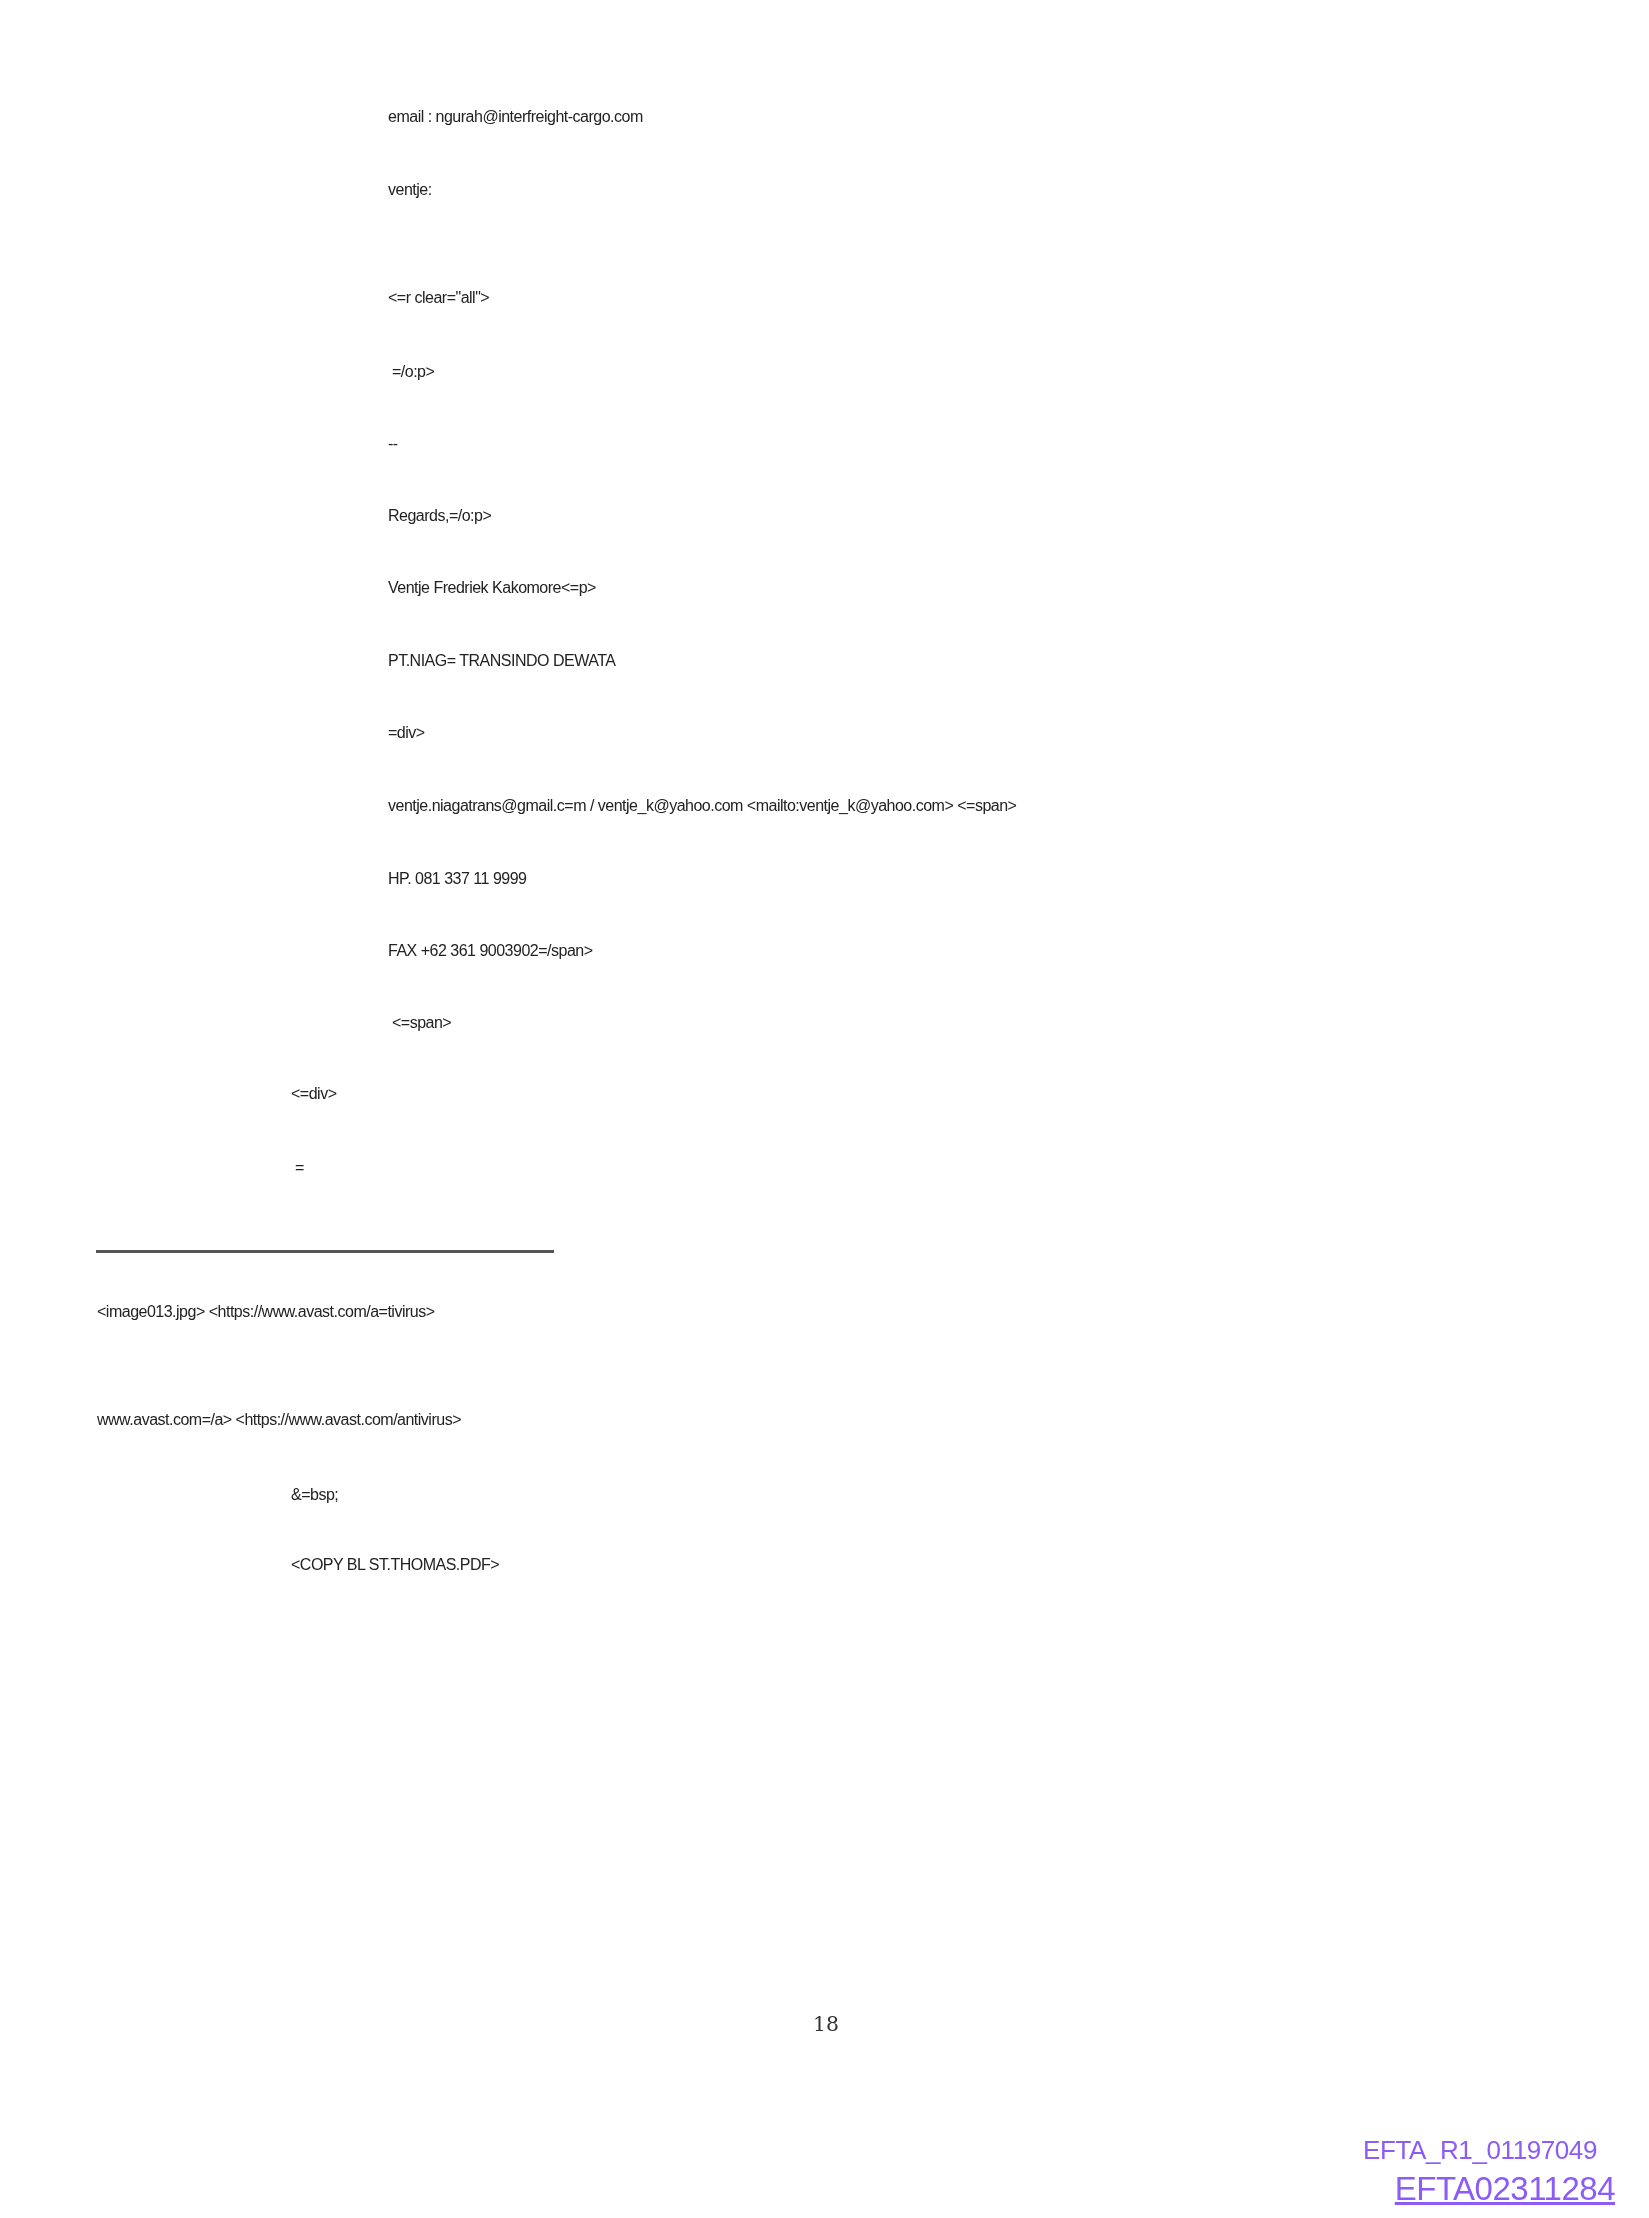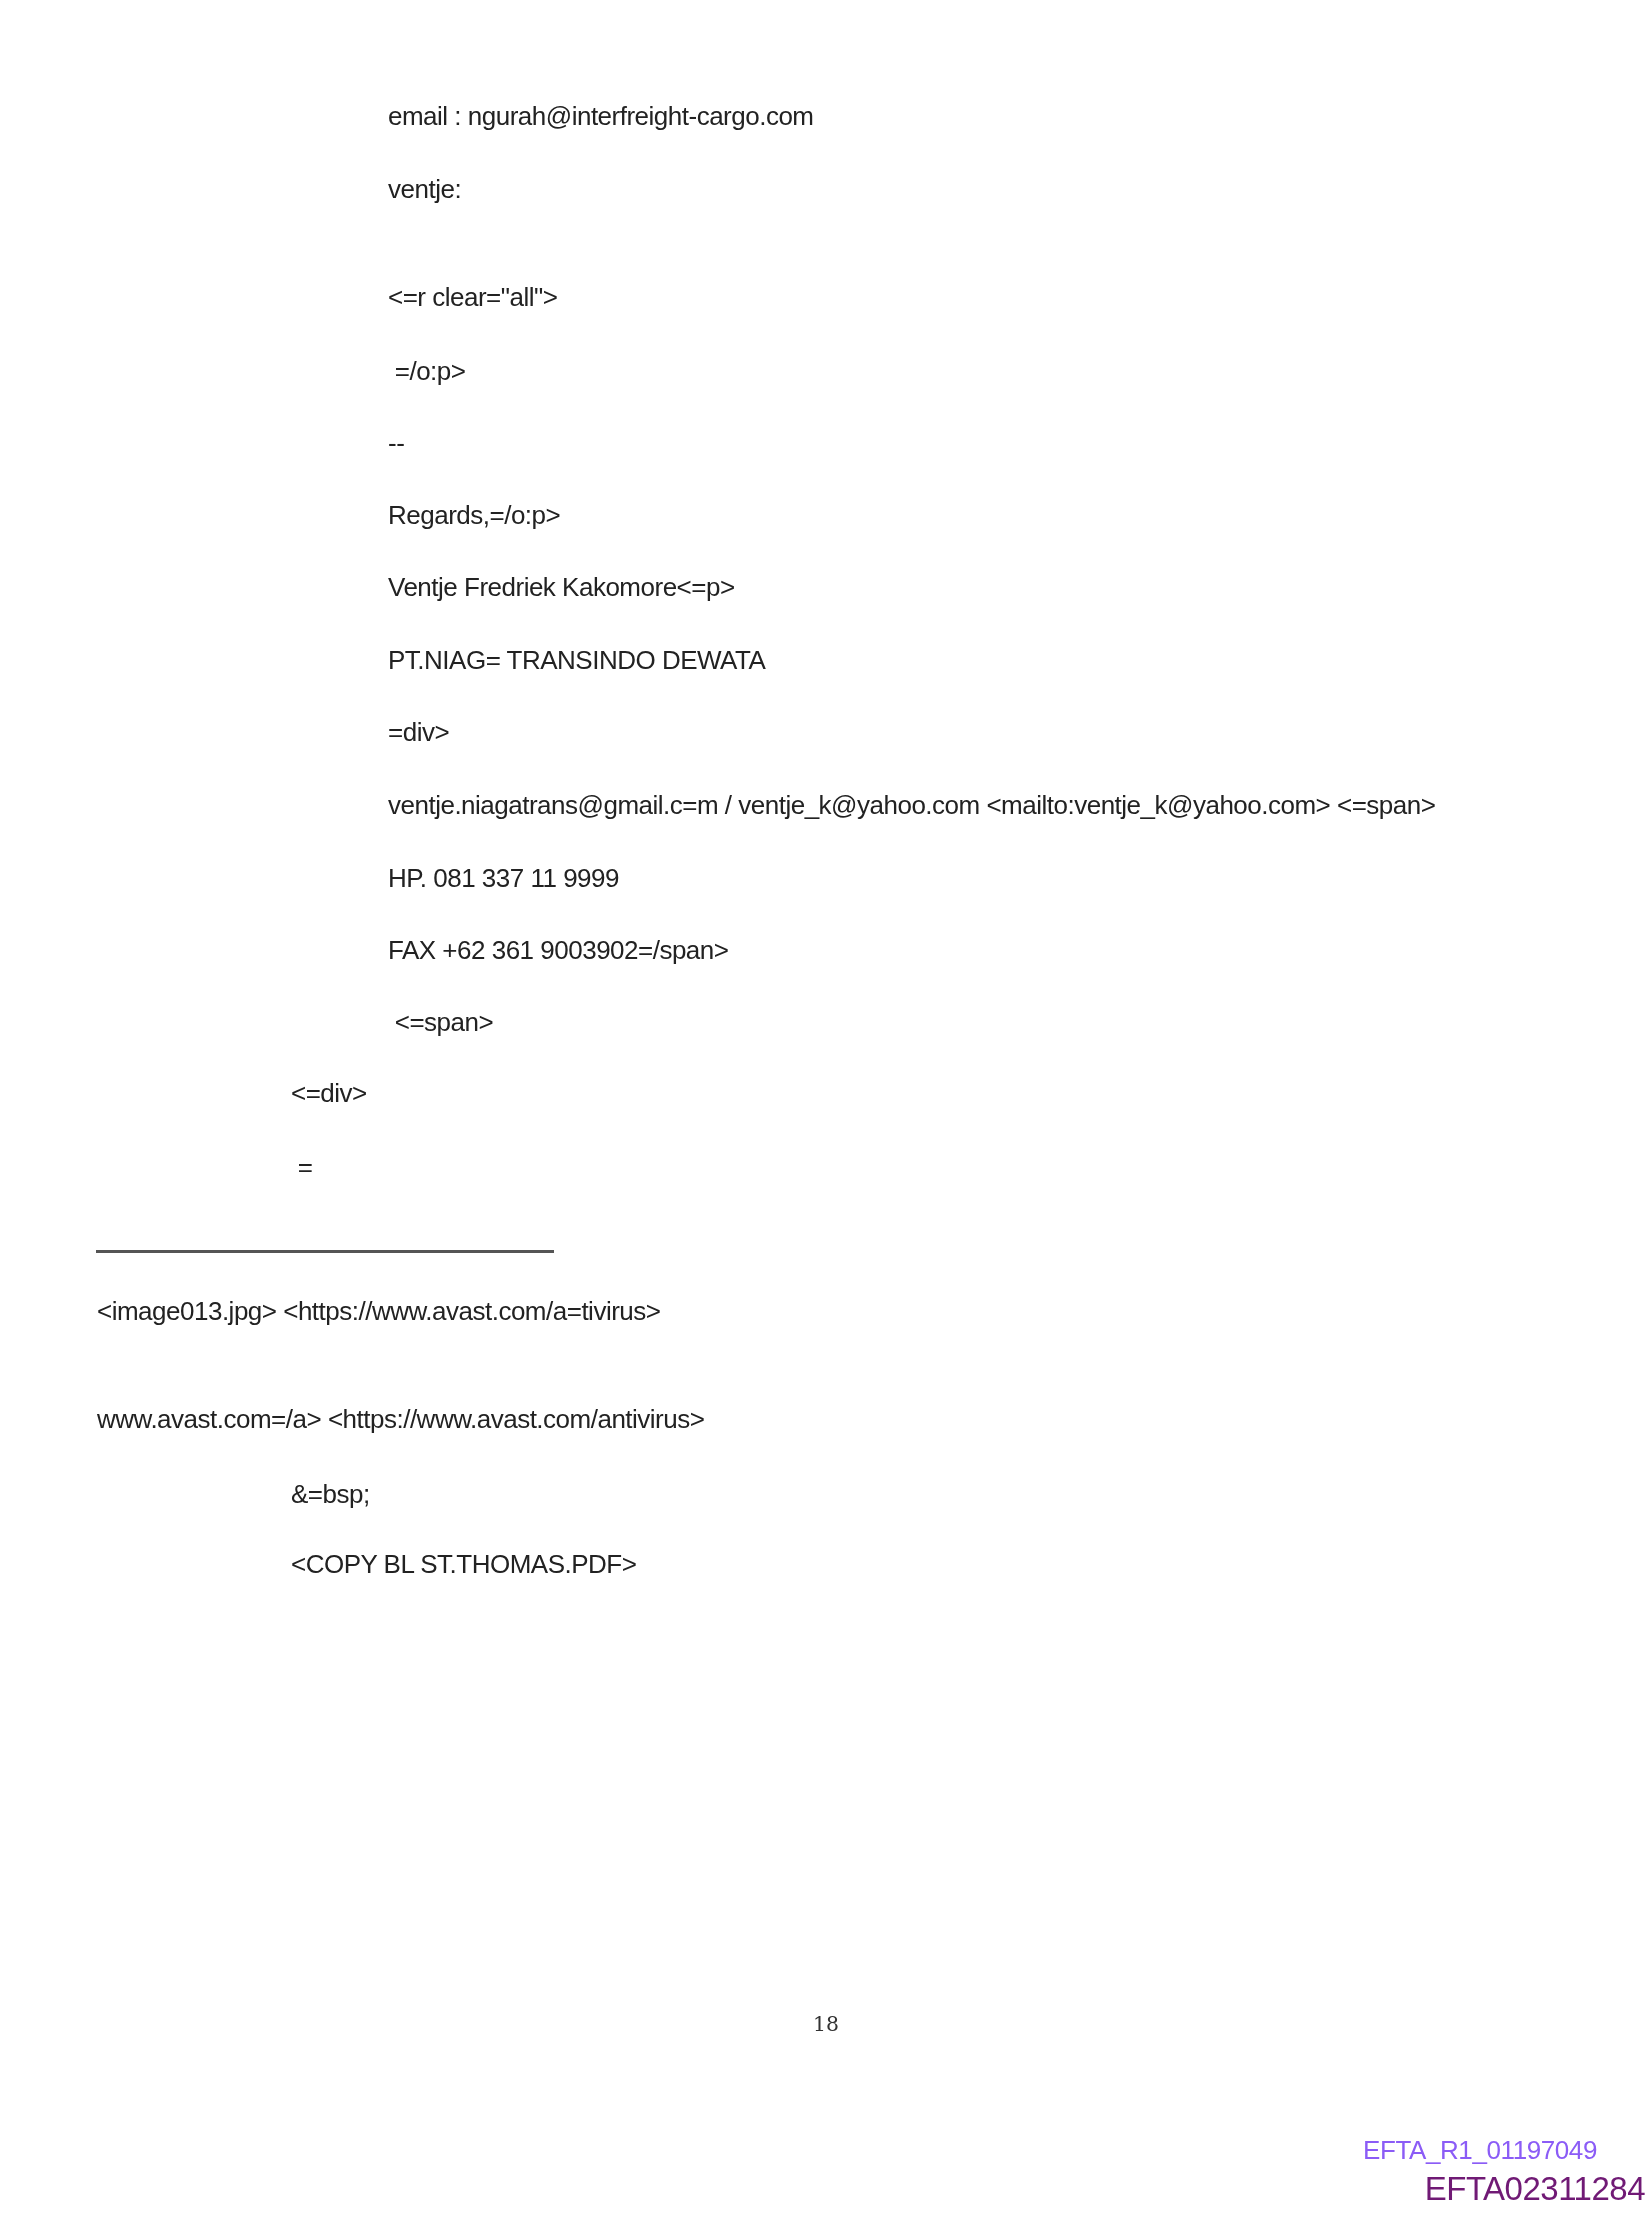--- a/index.html
+++ b/index.html
@@ -10,21 +10,21 @@
   body {
     width: 1650px;
     height: 2218px;
     position: relative;
     overflow: hidden;
     font-family: "Liberation Sans", "DejaVu Sans", sans-serif;
     color: #222222;
   }
   .line {
     position: absolute;
-    font-size: 26px;
+    font-size: 16px;
     line-height: 29px;
     height: 29px;
     white-space: pre;
     letter-spacing: -0.5px;
   }
   .ind2 { left: 388px; }
   .ind1 { left: 291px; }
   .ind0 { left: 97px; }
   .rule {
     position: absolute;
@@ -48,27 +48,28 @@
     right: 53px;
     top: 2136px;
     font-family: "Liberation Sans", sans-serif;
     font-size: 26px;
     line-height: 29px;
     color: #8b5cf6;
     letter-spacing: -0.4px;
   }
   .bates2 {
     position: absolute;
-    right: 5px;
+    right: 35px;
     top: 2170px;
     font-family: "Liberation Sans", sans-serif;
     font-size: 33px;
     line-height: 37px;
-    color: #701a75;
+    color: #8b5cf6;
     letter-spacing: -0.5px;
+    text-decoration: underline;
   }
 </style>
 </head>
 <body>
 
 <div>
   <div class="line ind2" style="top:102px">email : ngurah@interfreight-cargo.com</div>
   <div class="line ind2" style="top:175px">ventje:</div>
   <div class="line ind2" style="top:283px">&lt;=r clear="all"&gt;</div>
   <div class="line ind2" style="top:357px"> =/o:p&gt;</div>

